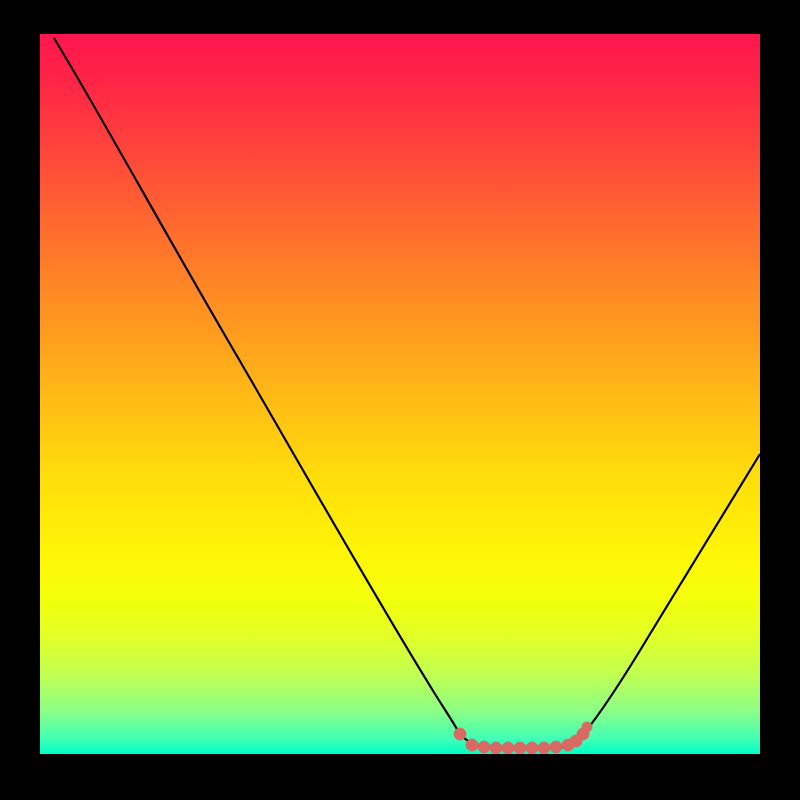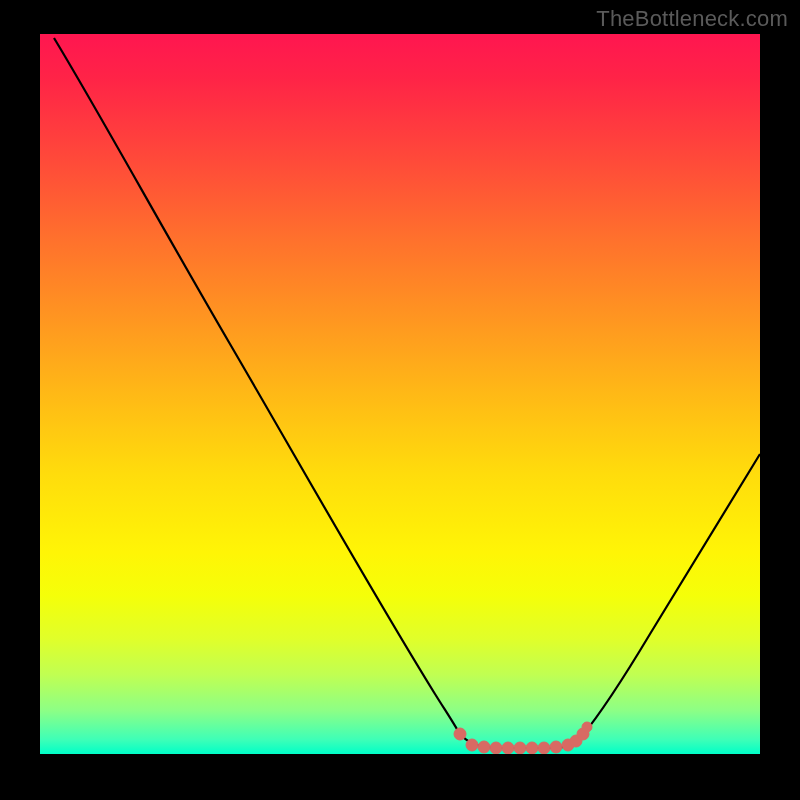--- a/index.html
+++ b/index.html
@@ -50,21 +50,20 @@
     top: 0;
     width: 720px;
     height: 720px;
   }
 </style>
 </head>
 <body>
 
 <div class="container">
 
-  <div class="watermark">TheBottleneck.com</div>
 
   <div class="plot-area">
 
     <svg class="curve" viewBox="0 0 720 720" preserveAspectRatio="none">
 
       <path fill="none" stroke="#000" stroke-width="2.2" d="M 14 4
                C 60 80, 120 190, 190 310
                C 260 430, 330 555, 395 660
                C 405 676, 413 688, 418 697
                L 422 702

